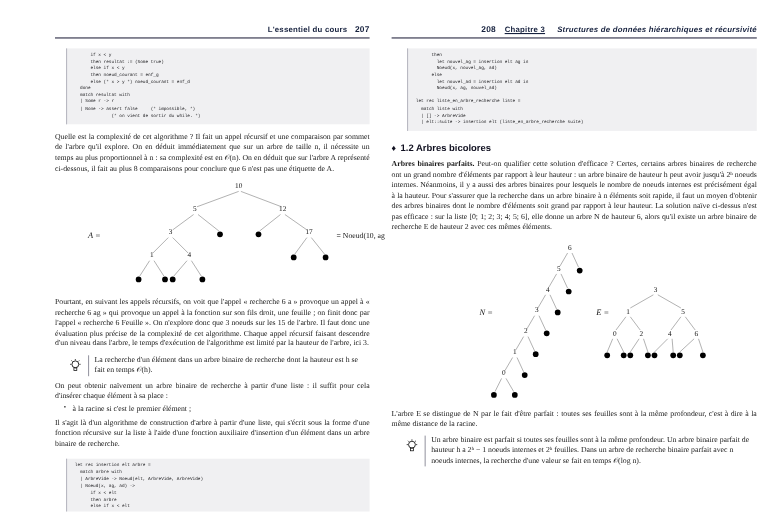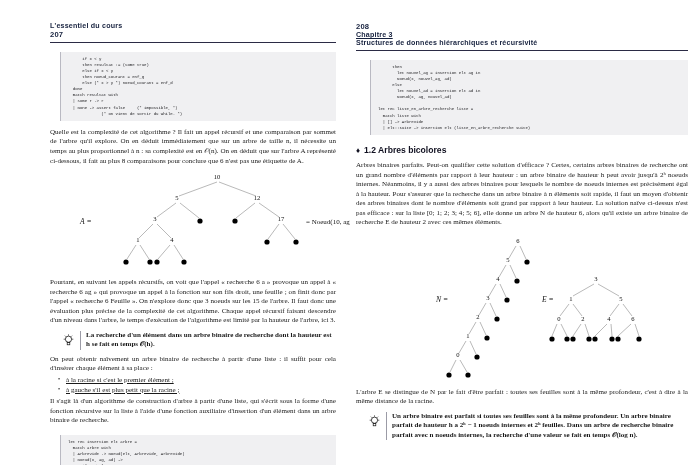--- a/index.html
+++ b/index.html
@@ -11,55 +11,55 @@
   .page{position:relative;width:700px;height:465px;display:flex;}
   .col{position:relative;width:350px;height:465px;box-sizing:border-box;}
   .col-left{padding:22px 14px 0 50px;}
   .col-right{padding:22px 12px 0 6px;}
 
   
   .runhead{
     font-family:"Liberation Sans", sans-serif;
     font-weight:bold;font-size:7.1px;letter-spacing:.2px;
     color:#16213e;display:flex;align-items:baseline;
-    padding-bottom:2.5px;border-bottom:.9px solid #2b2b45;flex-direction:column;
+    padding-bottom:2.5px;border-bottom:.9px solid #2b2b45;
   }
   .runhead.rh-right{justify-content:flex-end;}
   .runhead.rh-left{justify-content:flex-end;}
   .rh-num{font-size:7.6px;}
   .rh-title{}
   .rh-left .rh-title{margin-right:7px;}
   .rh-right .rh-num{margin-right:8px;}
   .rh-right .rh-chap{margin-right:11px;text-decoration:underline;}
-  .rh-right .rh-title{font-weight:bold;}
+  .rh-right .rh-title{font-weight:bold;font-style:italic;}
 
   
   .code{
     background:#f0f0f2;border-left:1.6px solid #b9b9c2;
     margin:9px 0 7px 10px;padding:4px 5px 4px 7px;
     font-family:"Liberation Mono", monospace;
     font-size:4.05px;line-height:1.52;color:#1d1d20;
     white-space:pre;letter-spacing:-.05px;
   }
   .code.c-right{margin-left:14px;}
 
   
   p.bt{
     margin:0 0 0 0;text-align:justify;
     font-size:7.05px;line-height:1.355;
     text-indent:0;
   }
-  .bold{font-weight:normal;}
-
-  ul.bl{margin:2px 0 2px 0;padding-left:16px;list-style:none;text-decoration:underline;}
+  .bold{font-weight:bold;}
+
+  ul.bl{margin:2px 0 2px 0;padding-left:16px;list-style:none;}
   ul.bl li{font-size:7.05px;line-height:1.36;position:relative;}
   ul.bl li::before{content:"\2022";position:absolute;left:-8px;top:-0.5px;font-size:6px;}
 
   
-  .tip{display:flex;align-items:flex-start;margin:5px 0 5px 12px;gap:5px;font-weight:bold;}
+  .tip{display:flex;align-items:flex-start;margin:5px 0 5px 12px;gap:5px;}
   .tip .bulb{width:13px;flex:0 0 13px;display:flex;justify-content:center;padding-top:3px;}
   .tip .tiptext{
     border-left:1.7px solid #9b9ba6;padding-left:5px;
     font-size:7.05px;line-height:1.35;text-align:left;
   }
 
   
   .figwrap{position:relative;margin:4px 0 4px 0;}
   .figwrap svg{display:block;}
 
@@ -151,21 +151,20 @@
           <line x1="9.1" y1="1.7" x2="8.2" y2="2.6" stroke="#111" stroke-width="0.7"></line>
         </svg>
       </div>
       <div class="tiptext">La recherche d'un élément dans un arbre binaire de recherche dont la hauteur est h se fait en temps 𝒪(h).</div>
     </div>
 
     <p class="bt">On peut obtenir naïvement un arbre binaire de recherche à partir d'une liste : il suffit pour cela d'insérer chaque élément à sa place :</p>
 
     <ul class="bl">
       <li>à la racine si c'est le premier élément ;</li>
-      <li>à gauche s'il est plus petit que la racine ;</li>
     </ul>
 
     <p class="bt">Il s'agit là d'un algorithme de construction d'arbre à partir d'une liste, qui s'écrit sous la forme d'une fonction récursive sur la liste à l'aide d'une fonction auxiliaire d'insertion d'un élément dans un arbre binaire de recherche.</p>
 
     <div class="code">let rec insertion elt arbre =
   match arbre with
   | ArbreVide -&gt; Noeud(elt, ArbreVide, ArbreVide)
   | Noeud(x, ag, ad) -&gt;
       if x &lt; elt
       then arbre

